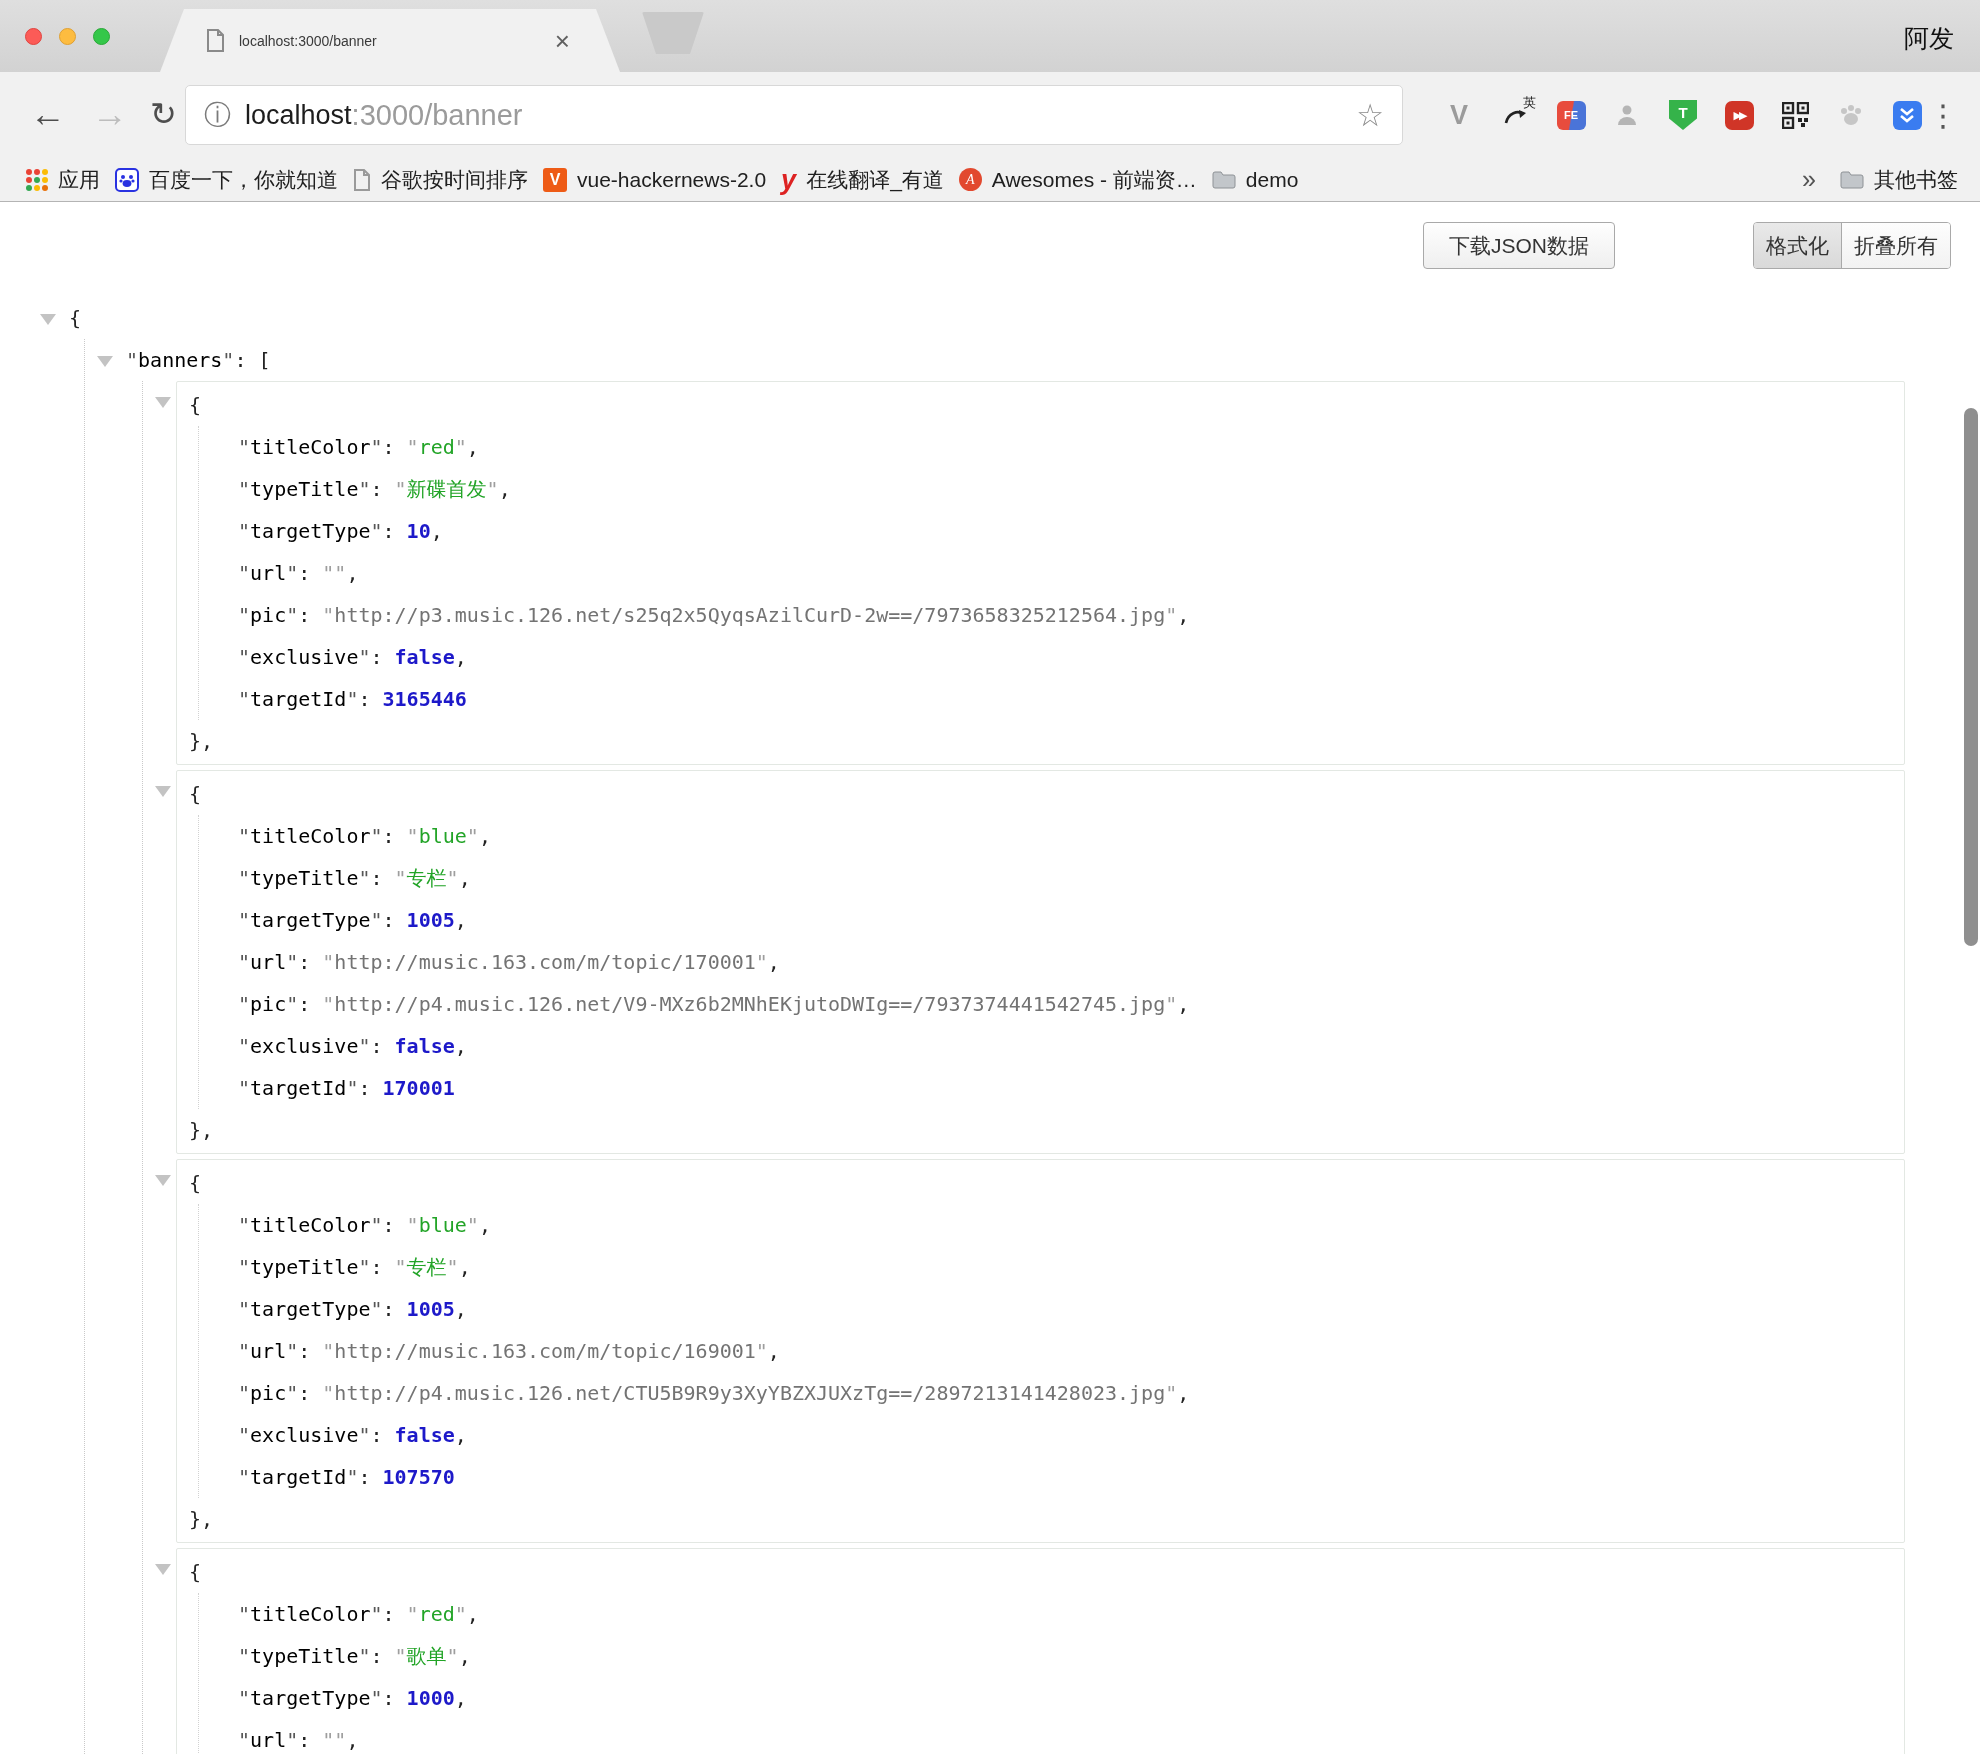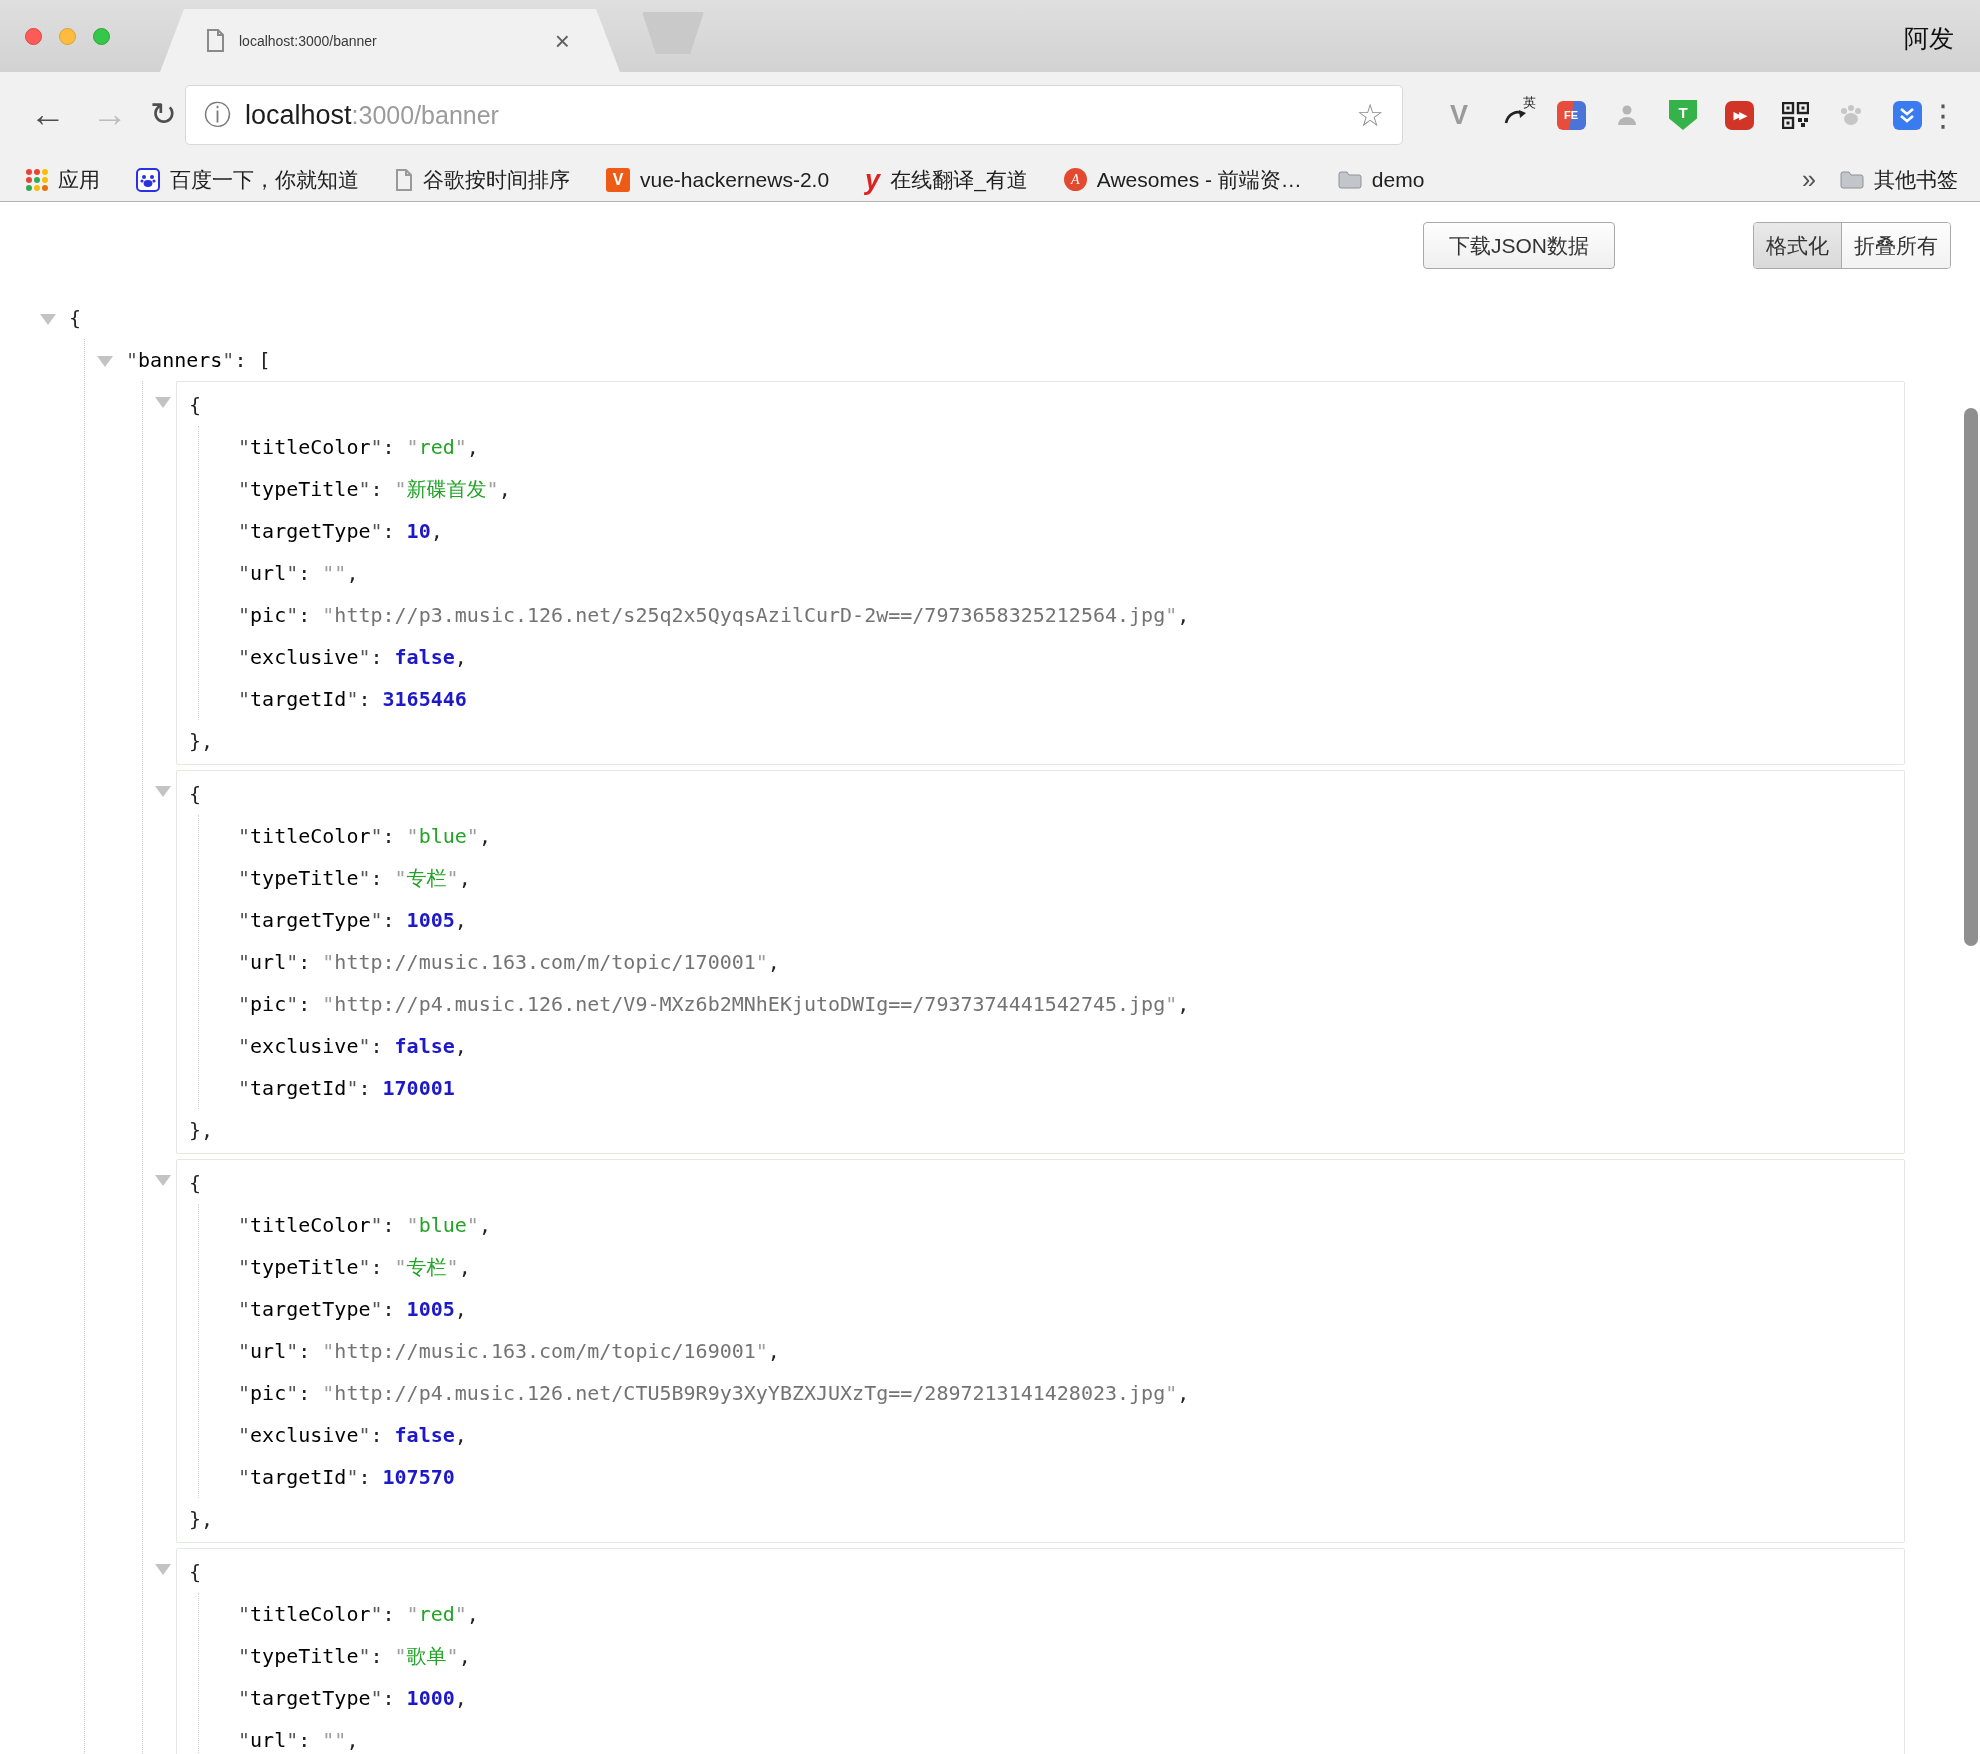--- a/index.html
+++ b/index.html
@@ -30,21 +30,21 @@
   .toolbar { position:relative; height:86px; background:#f1f1f1; }
   .navbtn { position:absolute; top:16px; font-size:36px; color:#4e4e4e; line-height:52px; }
   .navbtn.back    { left:30px; }
   .navbtn.forward { left:92px; color:#bdbdbd; }
   .navbtn.reload  { left:150px; font-size:32px; }
   .urlbox { position:absolute; left:185px; top:13px; width:1218px; height:60px;
     background:#fff; border:1px solid #d8d8d8; border-radius:5px;
     display:flex; align-items:center; padding:0 18px; }
   .info-ic { font-size:27px; color:#7a7a7a; margin-right:14px; }
   .url-host { font-size:27px; color:#1d1d1d; }
-  .url-rest { font-size:25px; color:#9b9b9b; }
+  .url-rest { font-size:29px; color:#9b9b9b; }
   .star-ic { margin-left:auto; font-size:31px; color:#8c8c8c; }
   .ext-row { position:absolute; right:58px; top:0; height:86px;
     display:flex; align-items:center; gap:26px; }
   .menu-dots { position:absolute; right:22px; top:26px; font-size:30px; color:#555; }
 
   .ext { width:30px; height:30px; display:flex; align-items:center;
     justify-content:center; position:relative; }
   .ext-v { font-size:27px; font-weight:bold; color:#9b9b9b; }
   .ext-fe { width:29px; height:29px; border-radius:6px; color:#fff; font-size:11px;
     font-weight:bold; display:flex; align-items:center; justify-content:center;
@@ -200,21 +200,21 @@
               <polyline points="2,3 8,8 14,3" fill="none" stroke="#fff" stroke-width="2.6"></polyline>
               <polyline points="2,10 8,15 14,10" fill="none" stroke="#fff" stroke-width="2.6"></polyline>
             </svg>
           </span>
         </span>
       </div>
     <span class="menu-dots">⋮</span>
   </div>
 
   <div class="bmbar">
-    <span id="bm-row" style="display:flex;align-items:center;gap:36px;">
+    <span id="bm-row" style="display:flex;align-items:center;gap:15px;">
         <span class="bm">
           <span class="grid9">
             <i style="background:#ea4335"></i>
             <i style="background:#ea4335"></i>
             <i style="background:#fbbc05"></i>
             <i style="background:#ea4335"></i>
             <i style="background:#34a853"></i>
             <i style="background:#fbbc05"></i>
             <i style="background:#34a853"></i>
             <i style="background:#fbbc05"></i>

